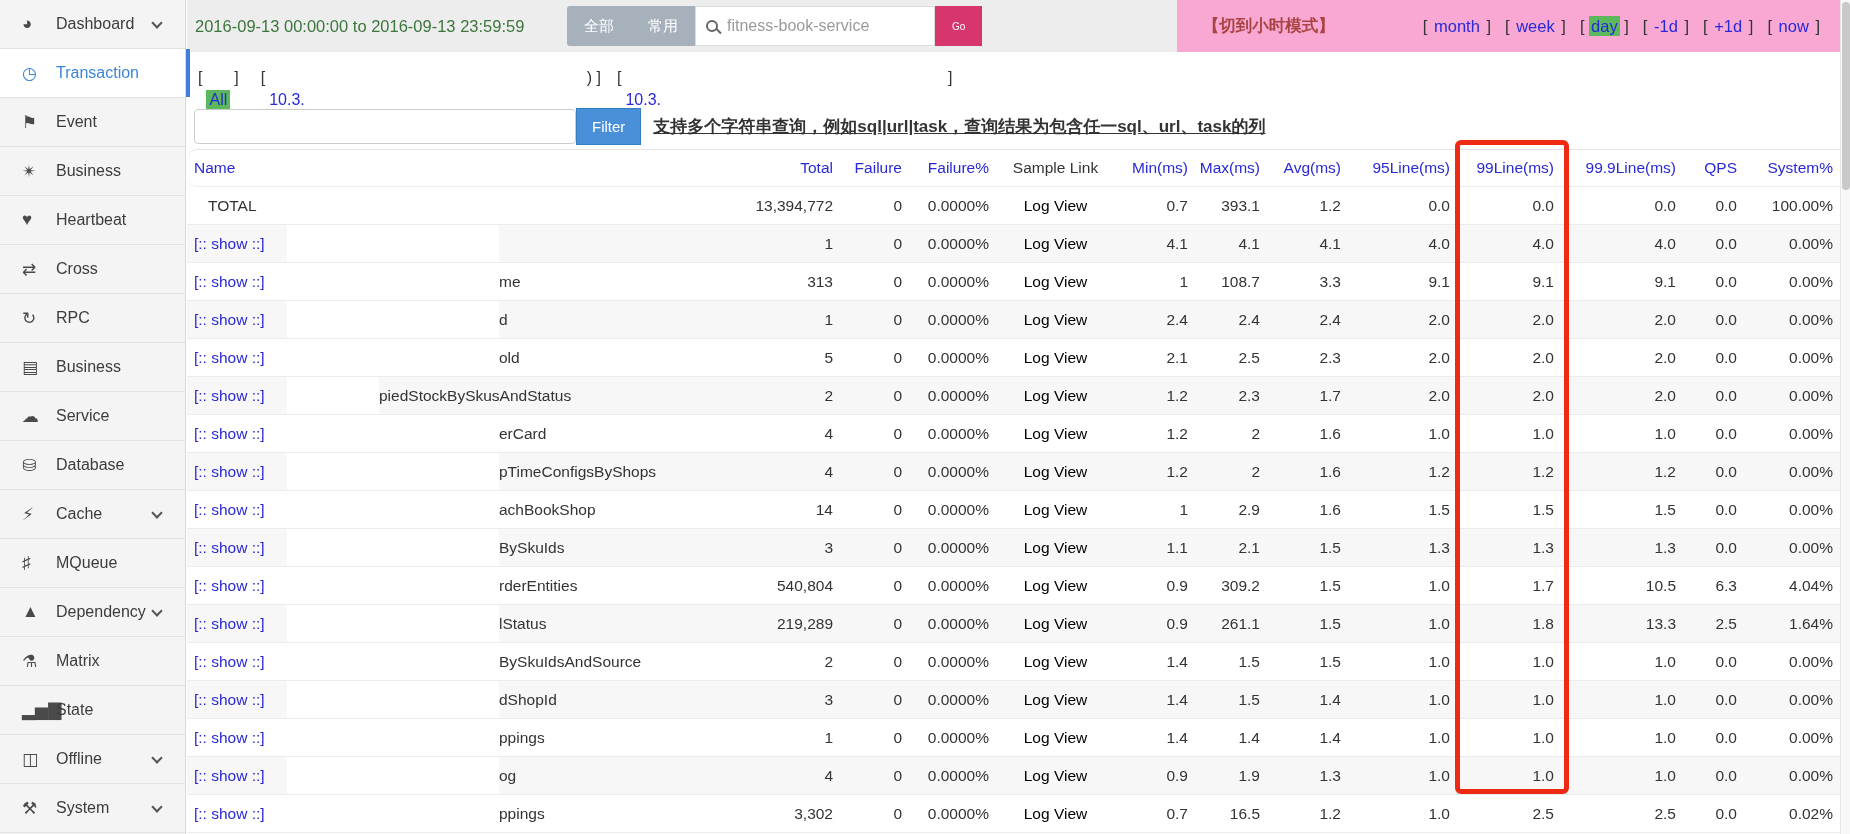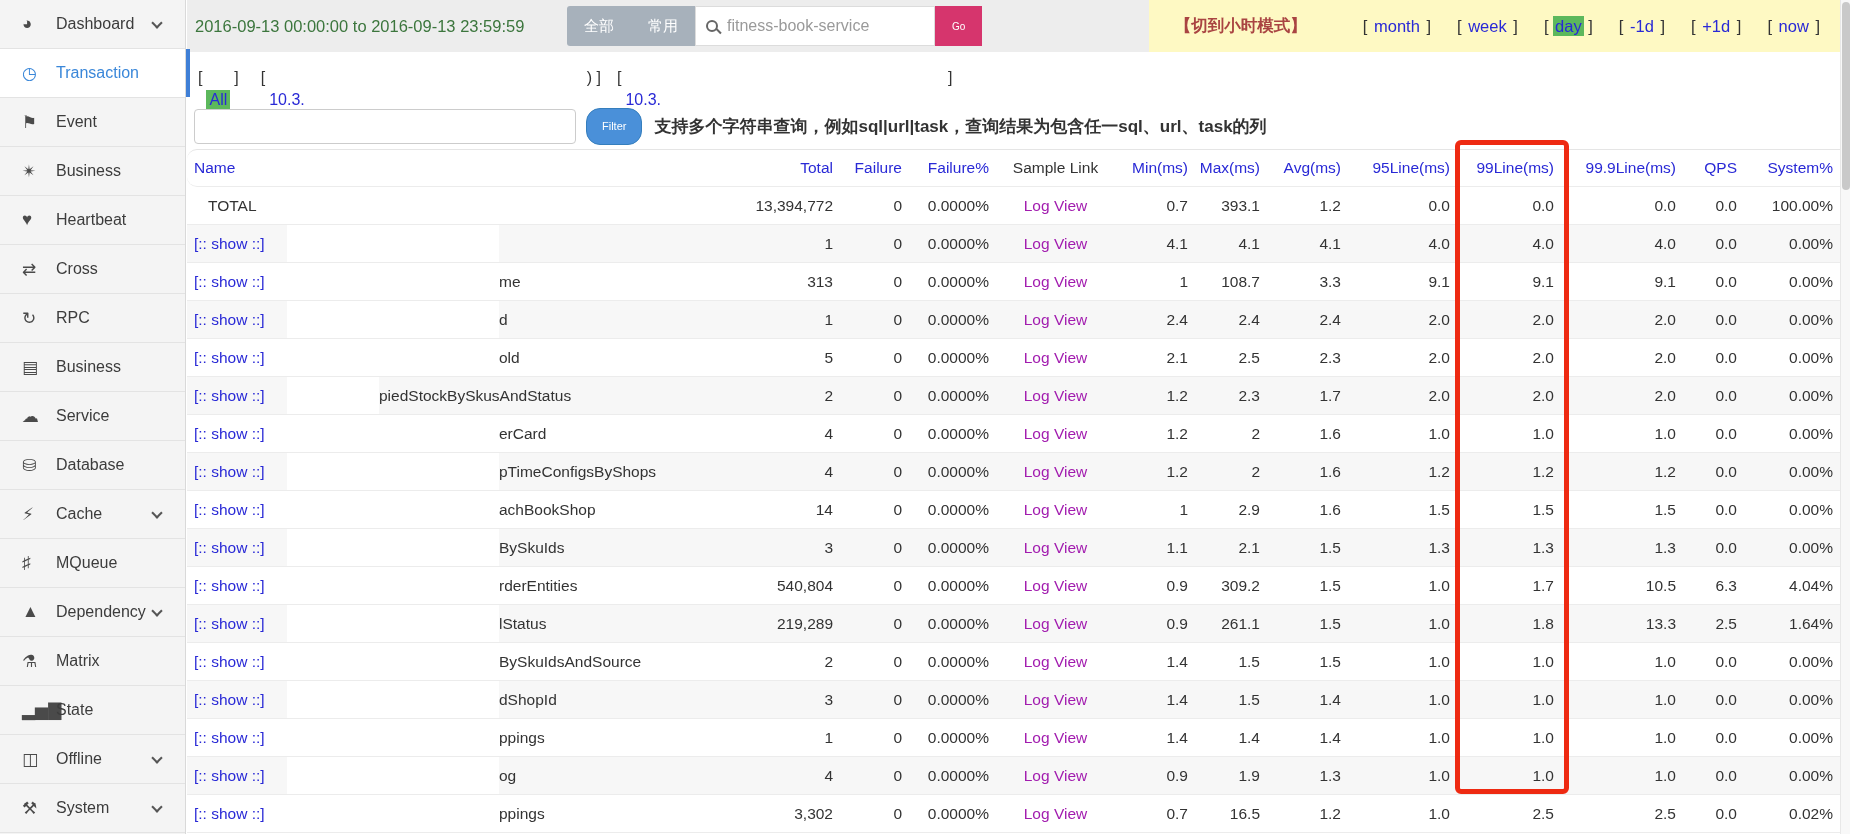--- a/index.html
+++ b/index.html
@@ -33,44 +33,44 @@
   .search-box { height:40px; width:240px; background:#fff; display:flex;
     align-items:center; padding:0 10px; border:1px solid #dcdcdc; }
   .mag { width:12px; height:12px; border:2px solid #666; border-radius:50%;
     position:relative; margin-right:9px; flex:none; }
   .mag::after { content:""; position:absolute; width:7px; height:2px; background:#666;
     transform:rotate(45deg); right:-6px; bottom:-2px; }
   .search-input { border:none; outline:none; font-size:16px; color:#9a9a9a;
     width:190px; background:transparent; font-family:inherit; }
   .go-btn { height:40px; padding:0 17px; background:#d6356d; color:#fff; border:none;
     font-size:10px; cursor:pointer; }
-  .top-right { margin-left:auto; height:52px; background:#fef9c3; display:flex;
-    align-items:center; padding:0 30px 0 26px; }
+  .top-right { margin-left:auto; height:52px; background:#f9a8d4; display:flex;
+    align-items:center; padding:0 30px 0 26px;gap:44px; }
   .mode-link { color:#a94442; font-size:16.5px; font-weight:bold; margin-right:30px; }
   .navs { display:flex; font-size:16.5px; }
-  .navitem { margin-left:18px; color:#333; white-space:nowrap;padding-left:8px; }
+  .navitem { margin-left:6px; color:#333; white-space:nowrap;padding-left:8px; }
   .navitem a { color:#2929d6; padding:1px 2px; }
   .navitem a.on { background:#5cb85c; }
 
   
   .machines { height:51px; background:#fff; display:flex; align-items:center;
     font-size:16px; color:#333; padding-left:7px; }
   .machines a { color:#2929d6;margin-top:44px; }
   .machines .hl { background:#5cb85c; padding:1px 3px; }
   .machines .gap1 { width:14px; } .machines .sp { display:inline-block; }
   .m-sp1 { width:278px; } .m-sp2 { width:283px; } .m-g { width:8px; }
   .machines span.b { padding:0 4px; }
 
   
   .filter-row { height:46px; display:flex; align-items:center; }
   .filter-input { width:382px; height:35px; border:1px solid #ccc; border-radius:4px;
     margin-left:7px; font-size:15px; padding:0 8px; outline:none; font-family:inherit; }
   .filter-btn { height:37px; padding:0 15px; background:#4a90d9; color:#fff;
-    border:1px solid #357ebd; border-radius:14px; margin-left:10px; font-size:11px; cursor:pointer; }
-  .filter-hint { margin-left:12px; font-weight:bold; font-size:17px; color:#333; }
+    border:1px solid #357ebd; border-radius:0; font-size:15px; cursor:pointer; }
+  .filter-hint { margin-left:12px; font-weight:bold; font-size:17px; color:#333;text-decoration:underline; }
 
   
   .tbl { font-size:15.5px; }
   .trow { display:flex; height:38px; align-items:center; border-bottom:1px solid #ececec; }
   .trow.hdr { border-top:1px solid #e5e5e5; color:#2929d6;border-radius:10px; }
   .trow.alt { background:#f7f7f7; }
   .cell { flex:none; }
   .c-name   { width:390px; display:flex; align-items:center; align-self:stretch; padding-left:7px; }
   .c-total  { width:256px; text-align:right; }
   .c-fail   { width:69px;  text-align:right; }
@@ -84,21 +84,21 @@
   .c-p999   { width:122px; text-align:right; }
   .c-qps    { width:61px;  text-align:right; }
   .c-pct    { width:96px;  text-align:right; }
   .hdr .c-name a, .hdr a, .hdr .lnk { color:#2929d6; }
   .hdr .plain { color:#333; }
   .show-link { width:93px; flex:none; color:#2929d6; }
   .spacer { align-self:stretch; background:#fff; flex:none; width:212px; }
   .spacer.long { width:92px; }
   .frag { color:#333; white-space:nowrap; }
   .total-name { padding-left:14px; color:#333; }
-  .loglink { color:#a21caf; }
+  .loglink { color:#000000; }
 
   
   .red-box { position:absolute; left:1455px; top:140px; width:114px; height:654px;
     border:5px solid #ee2a12; border-radius:6px; pointer-events:none; z-index:6; }
   .vscroll { position:absolute; right:0; top:0; width:10px; height:834px;
     background:#f8f8f8; border-left:1px solid #e8e8e8; z-index:7; }
   .vthumb { position:absolute; top:2px; left:1px; width:8px; height:188px;
     background:#c9c9c9; border-radius:4px; }
 </style>
 </head>

